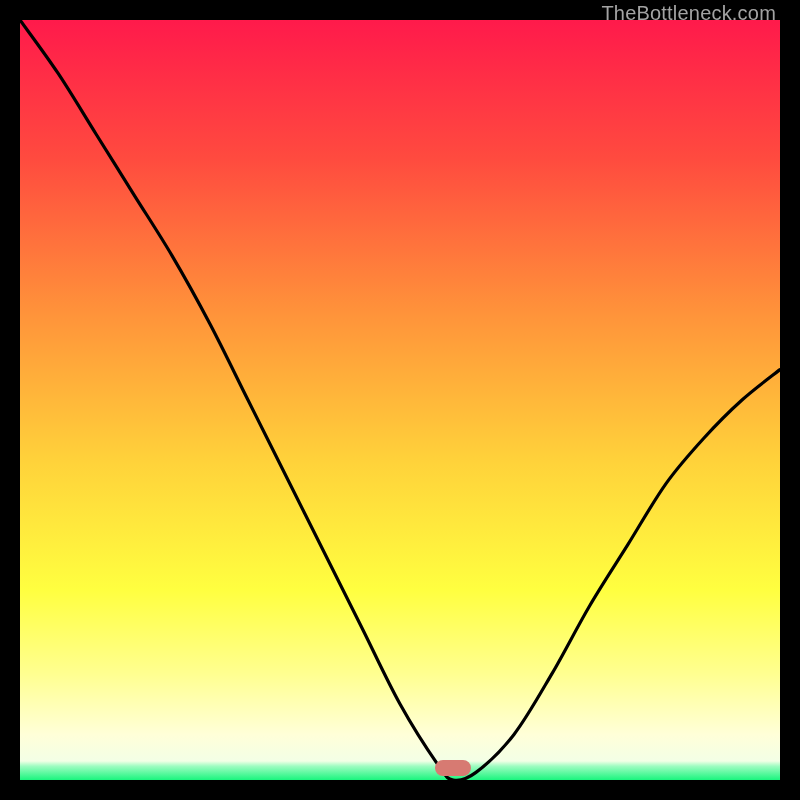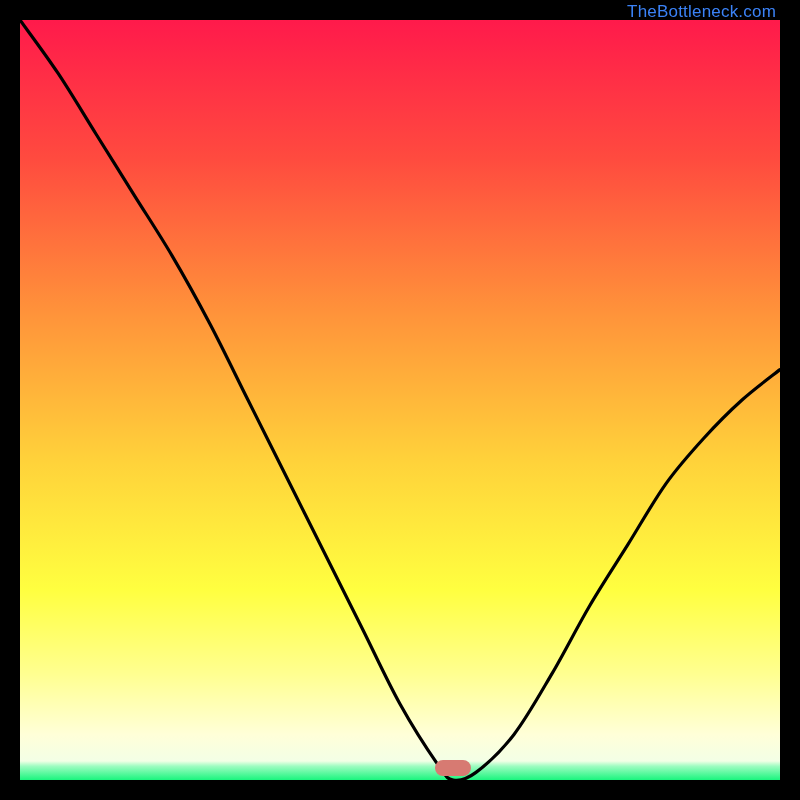--- a/index.html
+++ b/index.html
@@ -23,22 +23,22 @@
     position: absolute;
     left: 0;
     top: 0;
     width: 760px;
     height: 760px;
   }
   .watermark {
     position: absolute;
     top: 2px;
     right: 24px;
-    color: #3b82f6;
-    font-size: 17px;
+    color: #a3a3a3;
+    font-size: 20px;
     font-weight: 500;
     letter-spacing: 0.2px;
   }
   .marker {
     position: absolute;
     background: #d77a72;
     border-radius: 8px;
   }
 </style>
 </head>

